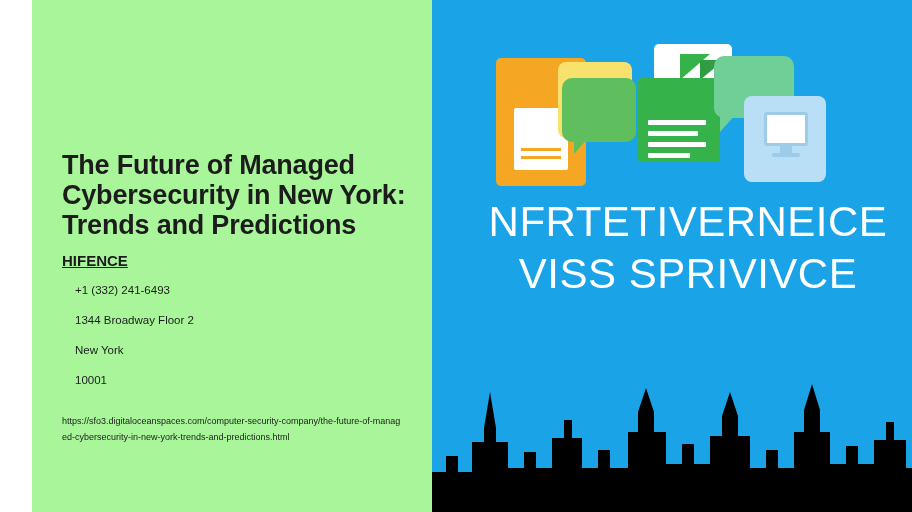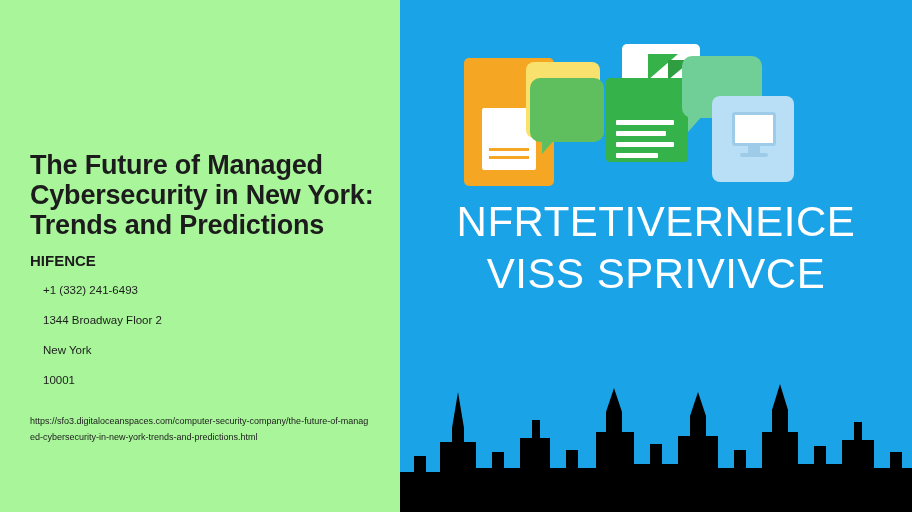--- a/index.html
+++ b/index.html
@@ -11,20 +11,21 @@
     height: 512px;
     overflow: hidden;
     font-family: "Liberation Sans", sans-serif;
     background: #ffffff;
   }
   .page {
     position: relative;
     width: 824px;
     height: 512px;
     display: flex;
+    padding-left: 32px;
   }
   
   .left-panel {
     position: relative;
     width: 400px;
     height: 512px;
     background: #a8f59a;
     box-sizing: border-box;
     padding: 0;
     flex: 0 0 400px;
@@ -41,20 +42,21 @@
     font-weight: bold;
     color: #1c1c1c;
     margin: 0 0 12px 0;
     letter-spacing: -0.2px;
   }
   .company {
     font-size: 15px;
     font-weight: bold;
     color: #1c1c1c;
     margin: 0 0 6px 0;
+    text-decoration: underline;
   }
   .meta-line {
     font-size: 11.5px;
     color: #1c1c1c;
     line-height: 17px;
     margin: 13px;
   }
   .url {
     font-size: 9px;
     color: #1c1c1c;

